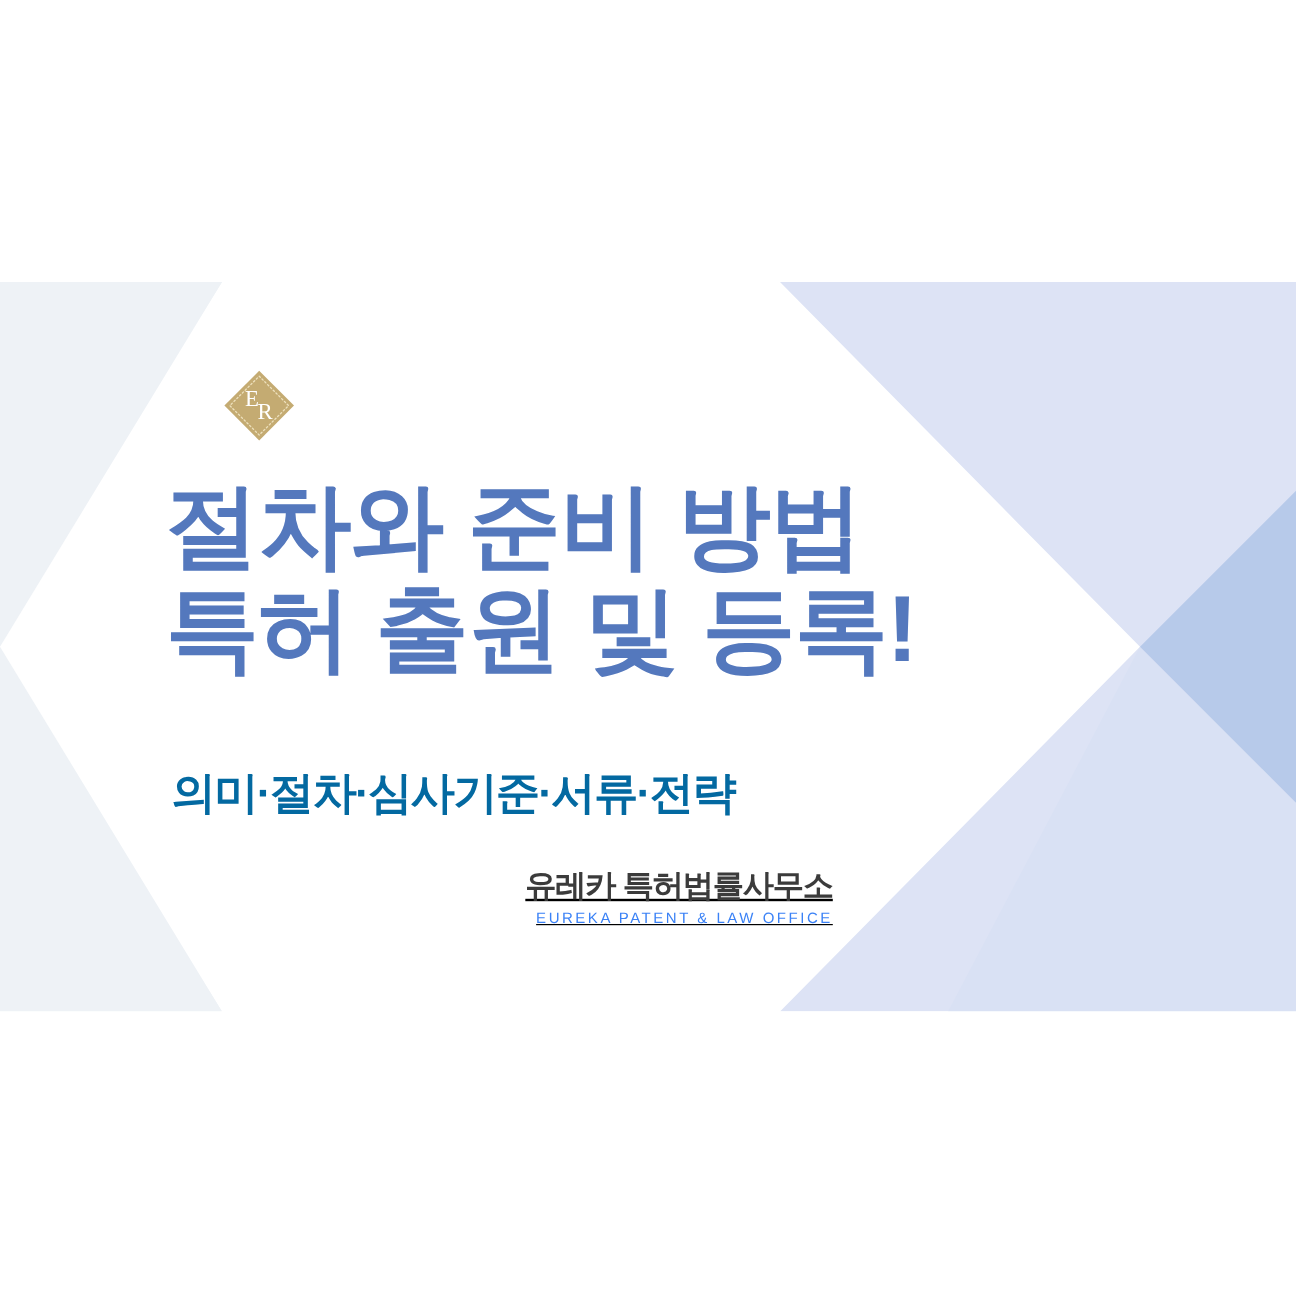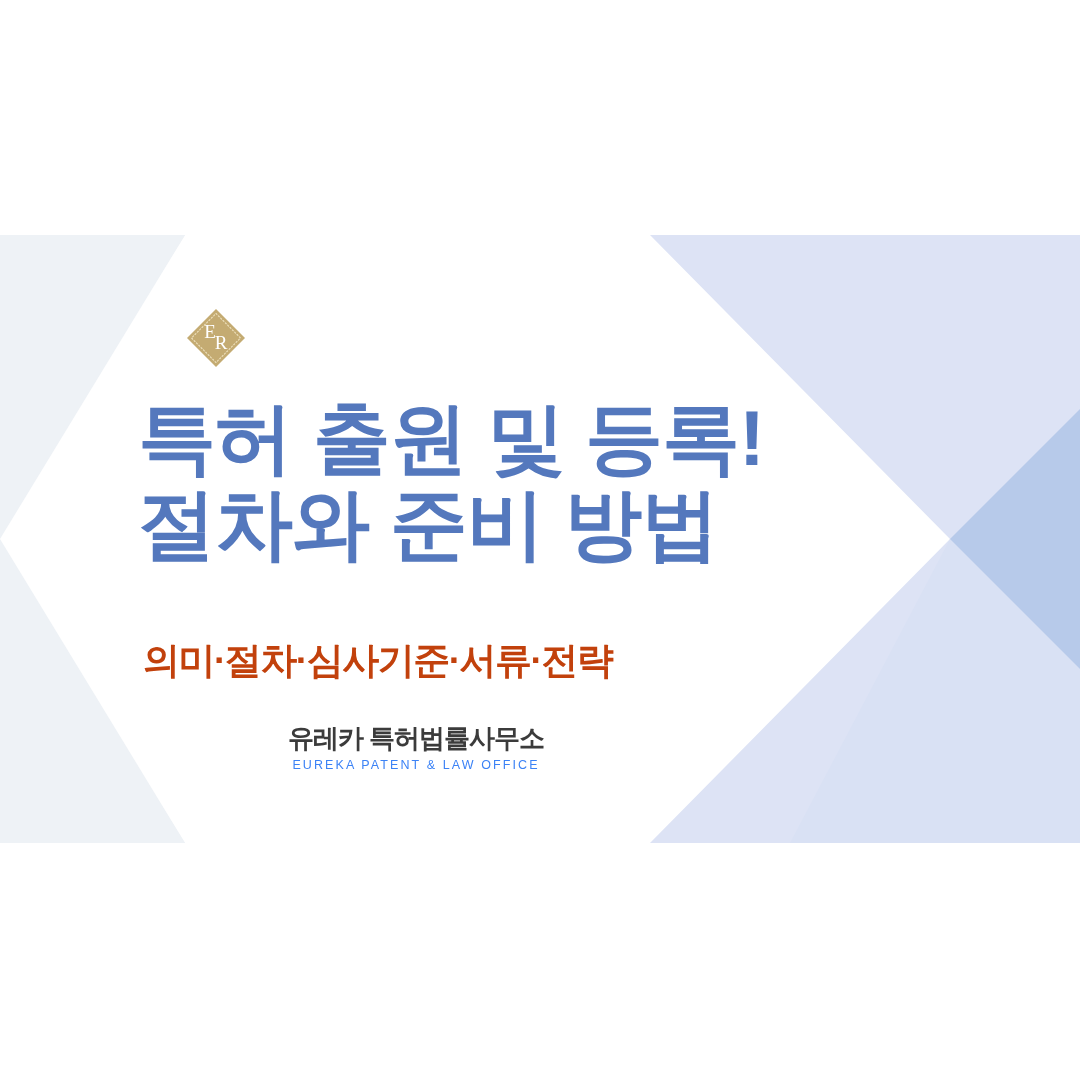--- a/index.html
+++ b/index.html
@@ -72,35 +72,36 @@
     font-size: 78px;
     line-height: 86px;
     letter-spacing: -1px;
     white-space: nowrap;
   }
 
   .subtitle {
     position: absolute;
     left: 143px;
     top: 404px;
-    color: #c2410c;
+    color: #0369a1;
     font-family: "Liberation Sans", "DejaVu Sans", sans-serif;
     font-weight: 700;
     font-size: 37px;
     line-height: 44px;
     letter-spacing: -1.5px;
     white-space: nowrap;
   }
 
   .brand {
     position: absolute;
     left: 138px;
     top: 488px;
     width: 556px;
-    text-align: center;
+    text-align: right;
+    text-decoration: underline;
   }
 
   .brand-ko {
     color: #3b3b3b;
     font-family: "Liberation Sans", "DejaVu Sans", sans-serif;
     font-weight: 700;
     font-size: 26px;
     line-height: 30px;
     letter-spacing: -1px;
     white-space: nowrap;
@@ -141,22 +142,22 @@
     <div class="content">
 
       <svg class="logo-mark" viewBox="0 0 62 62">
         <polygon points="31,2 60,31 31,60 2,31" fill="#c4ab72"></polygon>
         <polygon points="31,6.5 55.5,31 31,55.5 6.5,31" fill="none" stroke="#ede0bc" stroke-width="1.1" stroke-dasharray="1.3 2.0" stroke-linecap="round"></polygon>
         <text x="25" y="31" fill="#ffffff" font-family="'Liberation Serif','DejaVu Serif',serif" font-size="19" text-anchor="middle">E</text>
         <text x="36" y="42" fill="#ffffff" font-family="'Liberation Serif','DejaVu Serif',serif" font-size="19" text-anchor="middle">R</text>
       </svg>
 
       <div class="title-block">
+        <div class="title-line">절차와 준비 방법</div>
         <div class="title-line">특허 출원 및 등록!</div>
-        <div class="title-line">절차와 준비 방법</div>
       </div>
 
       <div class="subtitle">의미·절차·심사기준·서류·전략</div>
 
       <div class="brand">
         <div class="brand-ko">유레카 특허법률사무소</div>
         <div class="brand-en">EUREKA PATENT &amp; LAW OFFICE</div>
       </div>
 
     </div>

